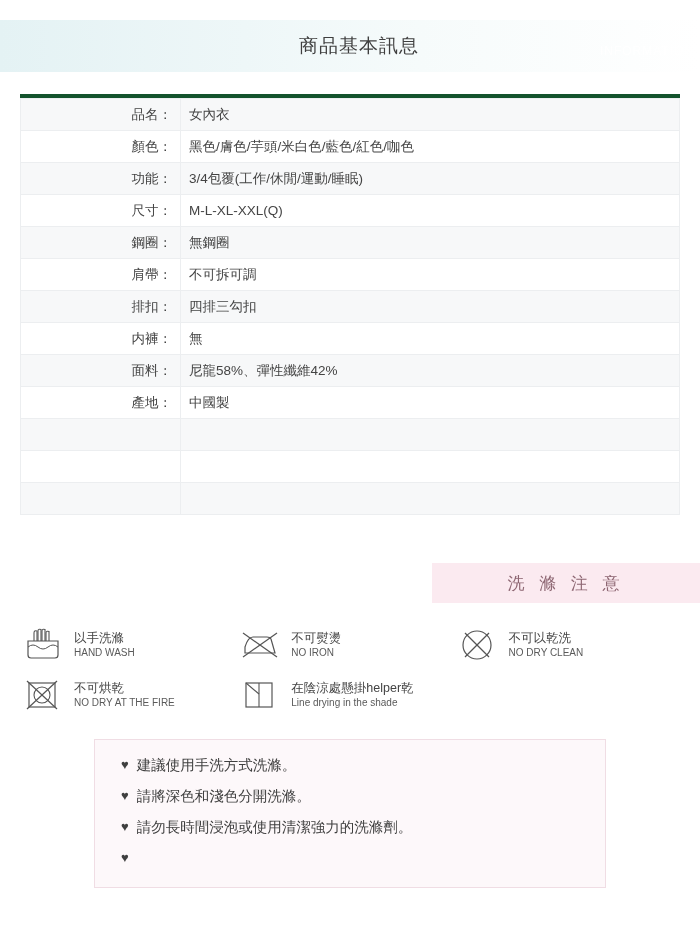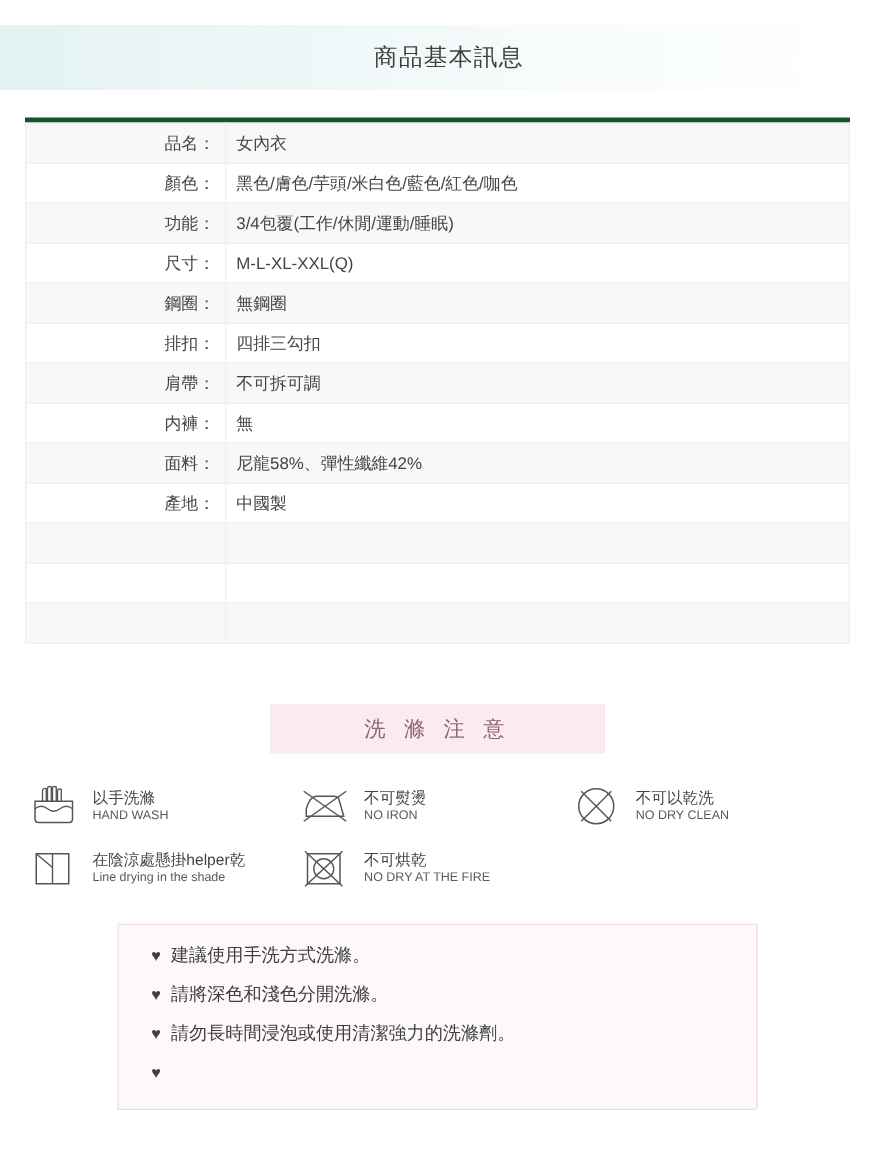--- a/index.html
+++ b/index.html
@@ -78,21 +78,21 @@
   td.value {
     border-left: none;
     padding-left: 4px;
   }
   td.blank-left { width: 160px; }
 
   
   .wash-title-wrap {
     margin-top: 48px;
     display: flex;
-    justify-content: center;
+    justify-content: flex-end;
   }
   .wash-title {
     width: 268px;
     height: 40px;
     background: #fbeaf0;
     display: flex;
     align-items: center;
     justify-content: center;
     font-size: 17px;
     color: #8d6672;
@@ -185,26 +185,26 @@
         </tr>
         <tr>
           <td class="label">尺寸：</td>
           <td class="value">M-L-XL-XXL(Q)</td>
         </tr>
         <tr>
           <td class="label">鋼圈：</td>
           <td class="value">無鋼圈</td>
         </tr>
         <tr>
+          <td class="label">肩帶：</td>
+          <td class="value">不可拆可調</td>
+        </tr>
+        <tr>
           <td class="label">排扣：</td>
           <td class="value">四排三勾扣</td>
-        </tr>
-        <tr>
-          <td class="label">肩帶：</td>
-          <td class="value">不可拆可調</td>
         </tr>
         <tr>
           <td class="label">内褲：</td>
           <td class="value">無</td>
         </tr>
         <tr>
           <td class="label">面料：</td>
           <td class="value">尼龍58%、彈性纖維42%</td>
         </tr>
         <tr>
@@ -282,42 +282,42 @@
 
     </div>
 
     <div class="icon-row">
 
 
       <div class="icon-cell">
         <div class="icon-box">
           <svg width="42" height="36" viewBox="0 0 42 36">
             <rect x="5" y="6" width="26" height="24" fill="none" stroke="#555" stroke-width="1.2"></rect>
-            <line x1="18" y1="6" x2="18" y2="30" stroke="#555" stroke-width="1.1"></line>
-            <line x1="5" y1="6" x2="18" y2="17" stroke="#555" stroke-width="1.1"></line>
-          </svg>
-        </div>
-        <div class="icon-text">
-          <span class="cn">在陰涼處懸掛helper乾</span>
-          <span class="en">Line drying in the shade</span>
-        </div>
-      </div>
-
-      <div class="icon-cell">
-        <div class="icon-box">
-          <svg width="42" height="36" viewBox="0 0 42 36">
-            <rect x="5" y="6" width="26" height="24" fill="none" stroke="#555" stroke-width="1.2"></rect>
             <circle cx="18" cy="18" r="8" fill="none" stroke="#555" stroke-width="1.1"></circle>
             <line x1="3" y1="4" x2="33" y2="32" stroke="#555" stroke-width="1.2"></line>
             <line x1="33" y1="4" x2="3" y2="32" stroke="#555" stroke-width="1.2"></line>
           </svg>
         </div>
         <div class="icon-text">
           <span class="cn">不可烘乾</span>
           <span class="en">NO DRY AT THE FIRE</span>
+        </div>
+      </div>
+
+      <div class="icon-cell">
+        <div class="icon-box">
+          <svg width="42" height="36" viewBox="0 0 42 36">
+            <rect x="5" y="6" width="26" height="24" fill="none" stroke="#555" stroke-width="1.2"></rect>
+            <line x1="18" y1="6" x2="18" y2="30" stroke="#555" stroke-width="1.1"></line>
+            <line x1="5" y1="6" x2="18" y2="17" stroke="#555" stroke-width="1.1"></line>
+          </svg>
+        </div>
+        <div class="icon-text">
+          <span class="cn">在陰涼處懸掛helper乾</span>
+          <span class="en">Line drying in the shade</span>
         </div>
       </div>
 
     </div>
   </div>
 
   <div class="notes">
     <div class="note-item">
       <span class="heart">♥</span>
       <span>建議使用手洗方式洗滌。</span>

